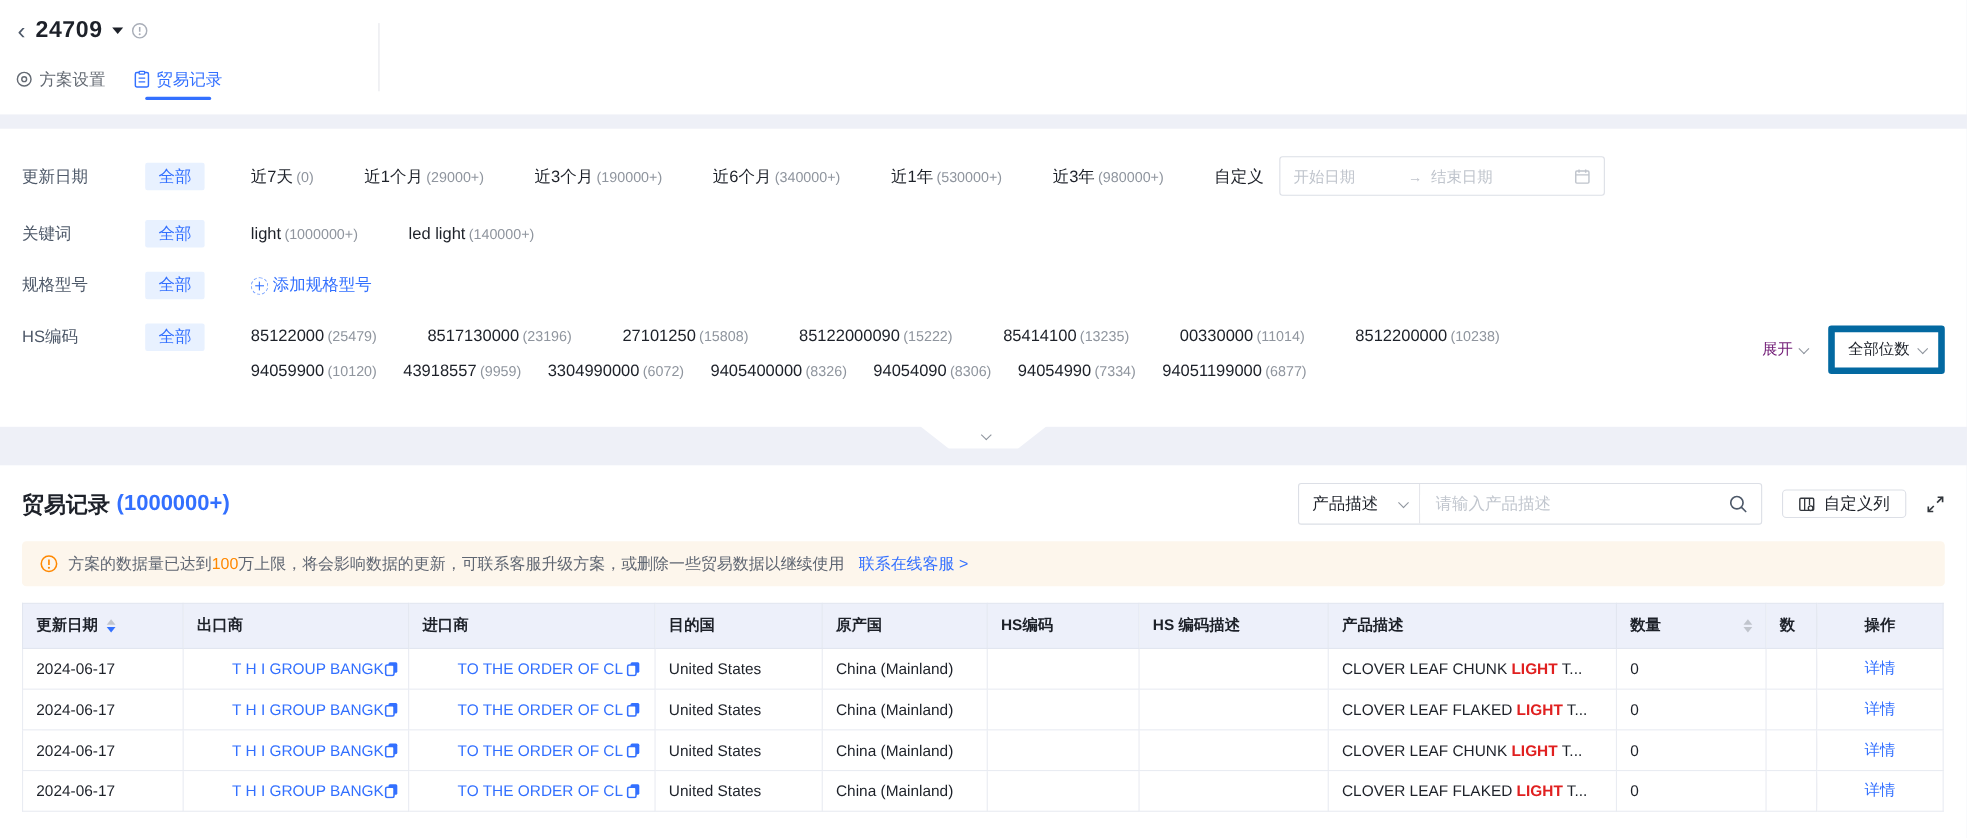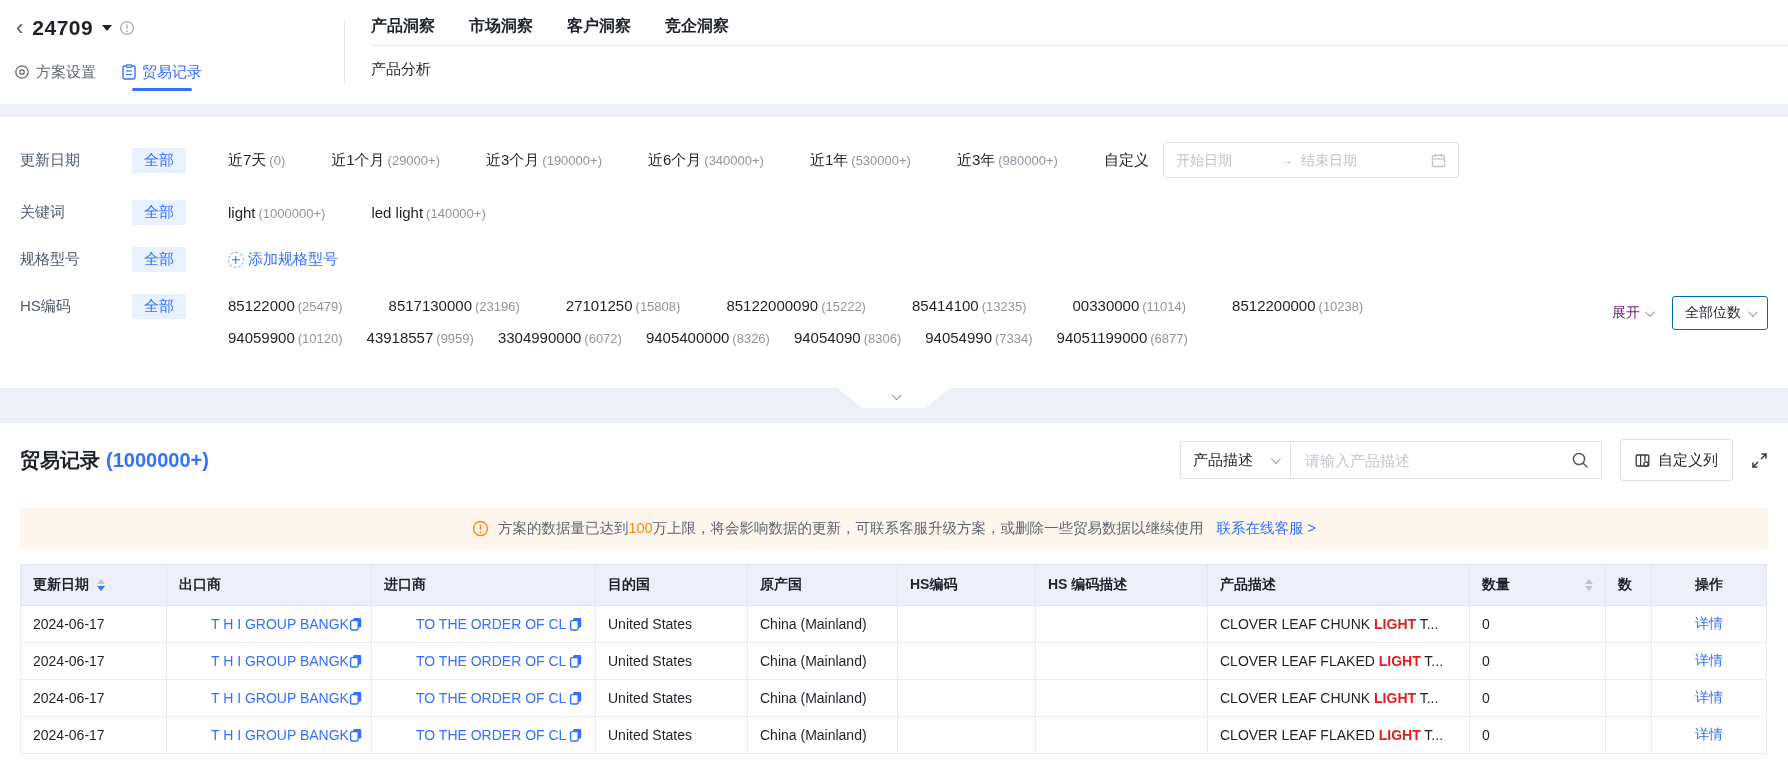--- a/index.html
+++ b/index.html
@@ -45,40 +45,40 @@
   .add-spec { display:flex; align-items:center; gap:4px; color:#3370ff; cursor:pointer; }
   .add-circle { width:16px; height:16px; border:1px dashed #7ea6ff; border-radius:50%; position:relative; flex:none; }
   .add-circle::before, .add-circle::after { content:""; position:absolute; background:#3370ff; left:50%; top:50%; }
   .add-circle::before { width:8px; height:1.4px; transform:translate(-50%,-50%); }
   .add-circle::after { width:1.4px; height:8px; transform:translate(-50%,-50%); }
   .hs-lines { flex:1; display:flex; flex-direction:column; gap:15px; padding-top:3px; padding-right:26px; }
   .hs-line { display:flex; gap:46px;text-align:right; }
   .hs-line.second { gap:24px; }
   .hs-right { margin-left:auto; display:flex; align-items:center; gap:20px; flex:none; padding-top:2px; }
   .expand-btn { color:#701a75; font-size:14px; display:flex; align-items:center; gap:5px; cursor:pointer;margin-left:48px; }
-  .digits-btn { border:1px solid #0369a1; border-radius:3px; padding:7px 12px; font-size:14px; color:#1d2129; display:flex; align-items:center; gap:7px; cursor:pointer; background:#fff; }
+  .digits-btn { border:6px solid #0369a1; border-radius:3px; padding:7px 12px; font-size:14px; color:#1d2129; display:flex; align-items:center; gap:7px; cursor:pointer; background:#fff; }
   .chev { width:7px; height:7px; border-right:1.4px solid #8f959e; border-bottom:1.4px solid #8f959e; transform:rotate(45deg) translateY(-2px); display:inline-block; }
   
   .collapse-tab { width:116px; height:21px; background:#fff; margin:-1px auto 0; clip-path:polygon(0 0,100% 0,77% 100%,23% 100%); display:flex; align-items:center; justify-content:center; cursor:pointer; }
   .collapse-tab .chev { transform:rotate(45deg) translateY(-3px); }
   
   .records { background:#fff; margin-top:15px; padding:16px 20px; min-height:340px; }
   .rec-head { display:flex; align-items:center; }
   .rec-title { font-size:20px; font-weight:bold; }
   .rec-count { font-size:20px; font-weight:bold; color:#3370ff; margin-left:6px; }
   .rec-ctrls { margin-left:auto; display:flex; align-items:center; gap:18px; }
   .search-combo { display:flex; align-items:center; border:1px solid #dcdfe6; border-radius:3px; height:38px; background:#fff; }
   .search-select { display:flex; align-items:center; gap:18px; padding:0 12px; border-right:1px solid #e5e6eb; height:100%; cursor:pointer; font-size:15px; }
   .search-input { border:none; outline:none; width:268px; padding:0 8px 0 14px; font-size:15px; font-family:inherit; color:#1d2129; }
   .search-input::placeholder { color:#c2c7cf; }
   .search-btn { padding:0 12px; cursor:pointer; display:flex; align-items:center; }
-  .cuscol-btn { border:1px solid #dcdfe6; border-radius:4px; height:42px; padding:12px 14px; display:flex; align-items:center; gap:8px; font-size:15px; cursor:pointer; background:#fff; }
+  .cuscol-btn { border:1px solid #dcdfe6; border-radius:4px; height:26px; padding:12px 14px; display:flex; align-items:center; gap:8px; font-size:15px; cursor:pointer; background:#fff; }
   .fs-btn { cursor:pointer; display:flex; align-items:center; }
   
-  .banner { margin-top:27px; background:#fdf6ec; border-radius:4px; padding:11px 16px; display:flex; align-items:center; gap:9px; font-size:14.5px; color:#5f6672;justify-content:center; }
+  .banner { margin-top:15px; background:#fdf6ec; border-radius:4px; padding:11px 16px; display:flex; align-items:center; gap:9px; font-size:14.5px; color:#5f6672; }
   .banner .num { color:#ff8800; }
   .banner .lnk { color:#3370ff; cursor:pointer; margin-left:4px; white-space:nowrap; }
   
   .tbl-wrap { margin-top:15px; }
   table { border-collapse:collapse; table-layout:fixed; width:1746px; }
   th, td { border:1px solid #e9ecf2; font-size:14px; padding:0 12px; white-space:nowrap; overflow:hidden; }
   th { background:#edf0fa; height:41px; text-align:left; font-weight:bold; color:#1d2129; border-color:#e2e6f0; }
   td { height:37px; background:#fff; color:#1d2129; }
   .col-fixed-l { box-shadow:8px 0 8px -6px rgba(31,35,41,.15); }
   .col-fixed-r { box-shadow:-8px 0 8px -6px rgba(31,35,41,.15); }
@@ -122,29 +122,20 @@
             <rect x="1" y="2" width="12" height="13" rx="1.5" fill="none" stroke="#3370ff" stroke-width="1.4"></rect>
             <rect x="4.5" y="0.8" width="5" height="2.6" rx="0.8" fill="#fff" stroke="#3370ff" stroke-width="1.2"></rect>
             <line x1="4" y1="7" x2="10" y2="7" stroke="#3370ff" stroke-width="1.2"></line>
             <line x1="4" y1="10.5" x2="10" y2="10.5" stroke="#3370ff" stroke-width="1.2"></line>
           </svg>
         <span>贸易记录</span>
       </span>
     </div>
   </div>
   <div class="hdr-divider"></div>
-  <div class="hdr-right">
-    <div class="hdr-tabs">
-      <span class="hdr-tab">产品洞察</span>
-      <span class="hdr-tab">市场洞察</span>
-      <span class="hdr-tab">客户洞察</span>
-      <span class="hdr-tab">竞企洞察</span>
-    </div>
-    <div class="hdr-subrow">产品分析</div>
-  </div>
 </header>
 
 <section class="filter-panel">
 
   <div class="f-row">
     <span class="f-label">更新日期</span>
     <span class="chip">全部</span>
     <div class="opts">
       <span class="opt"><span class="opt-t">近7天</span><span class="opt-c">(0)</span></span>
       <span class="opt"><span class="opt-t">近1个月</span><span class="opt-c">(29000+)</span></span>

